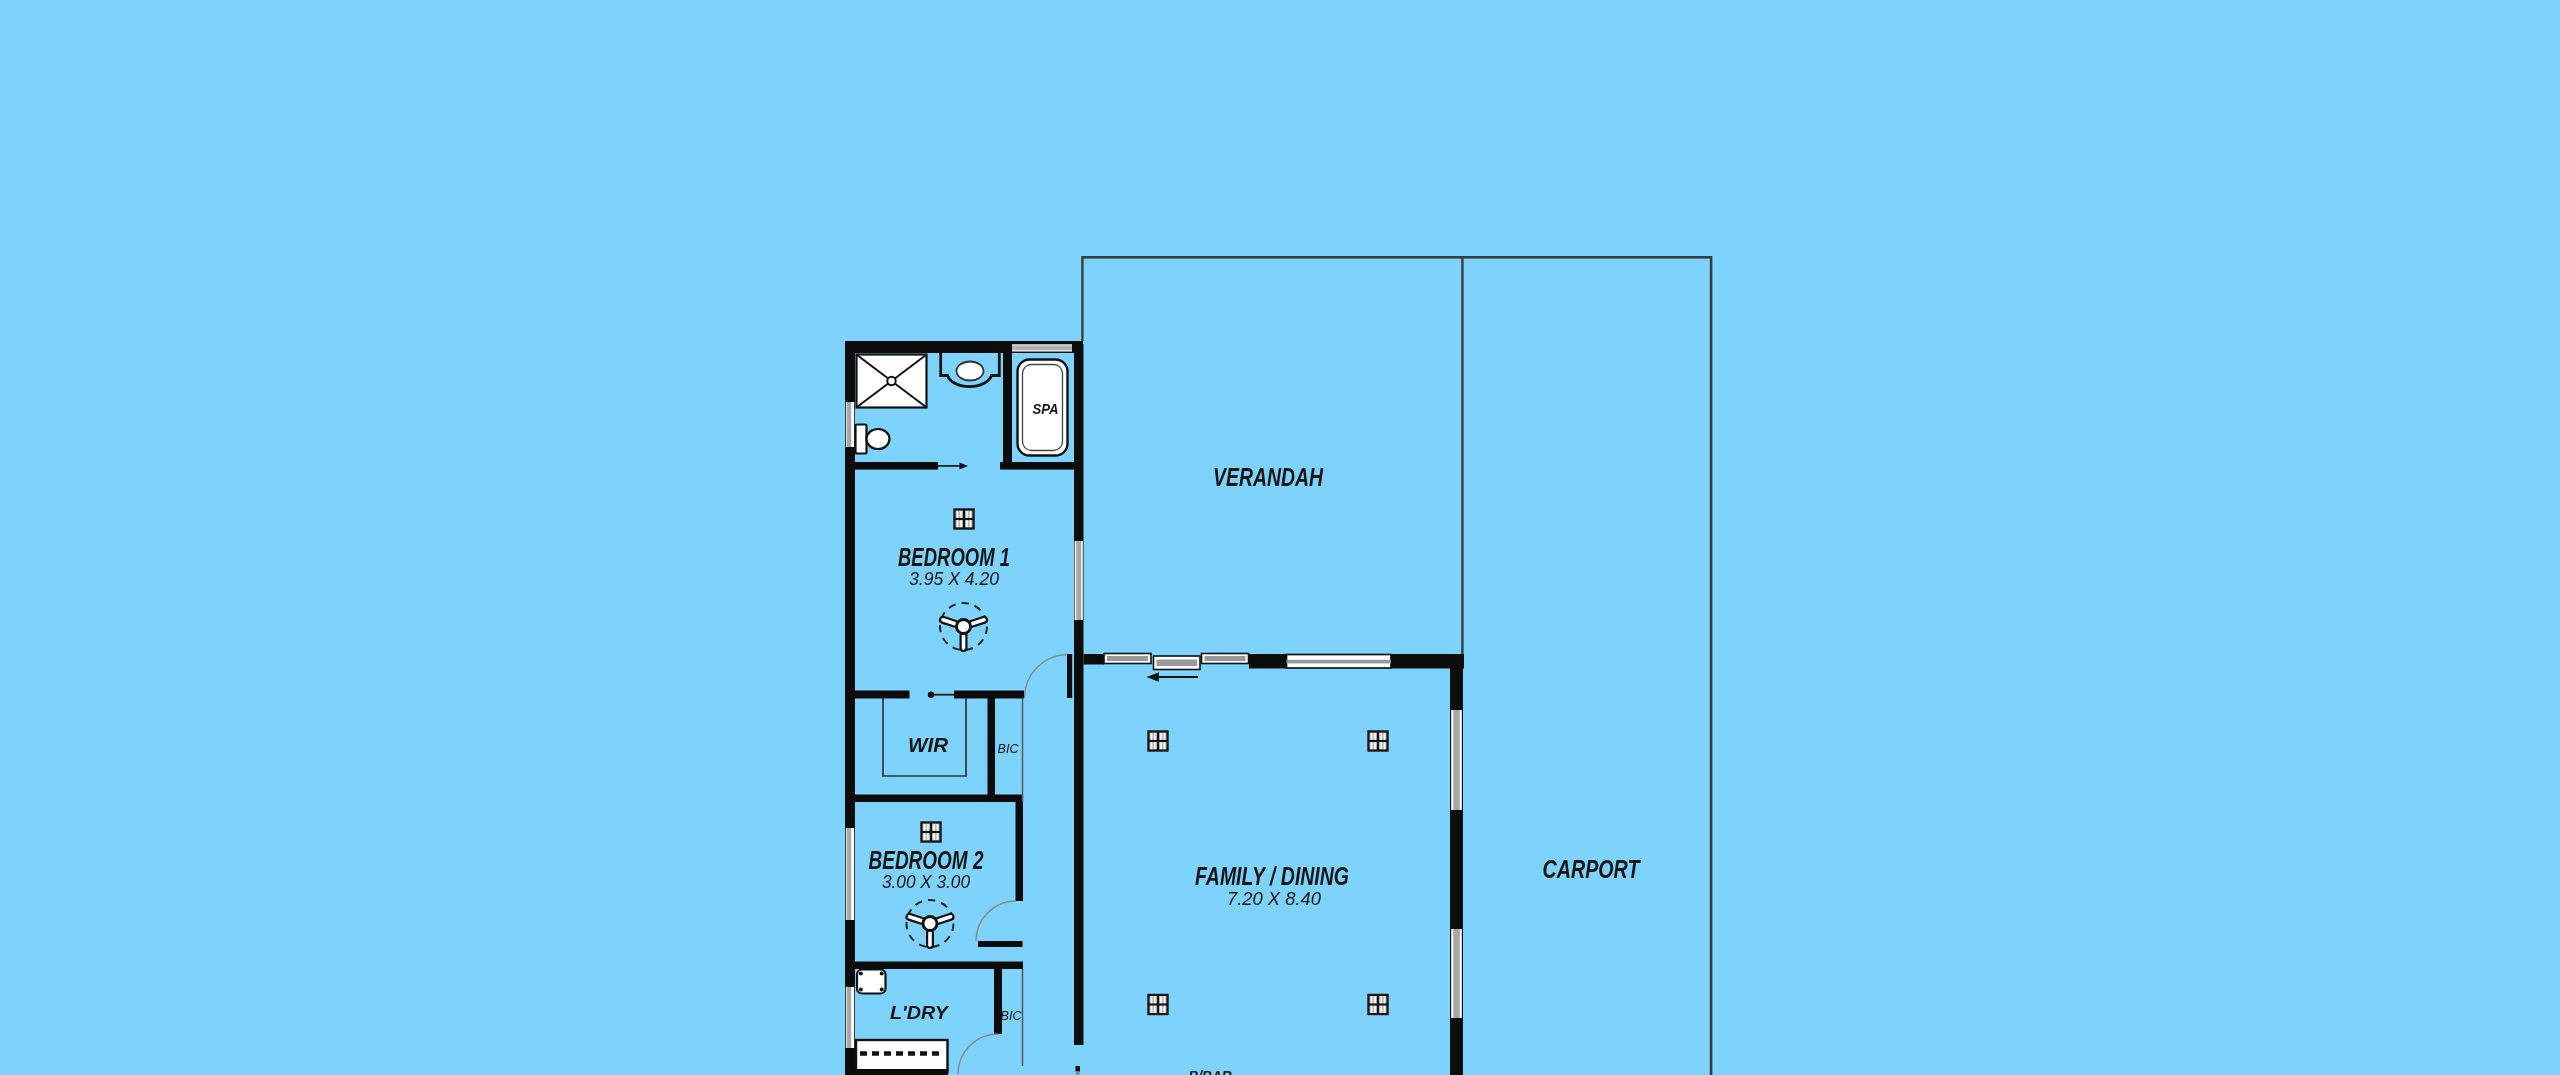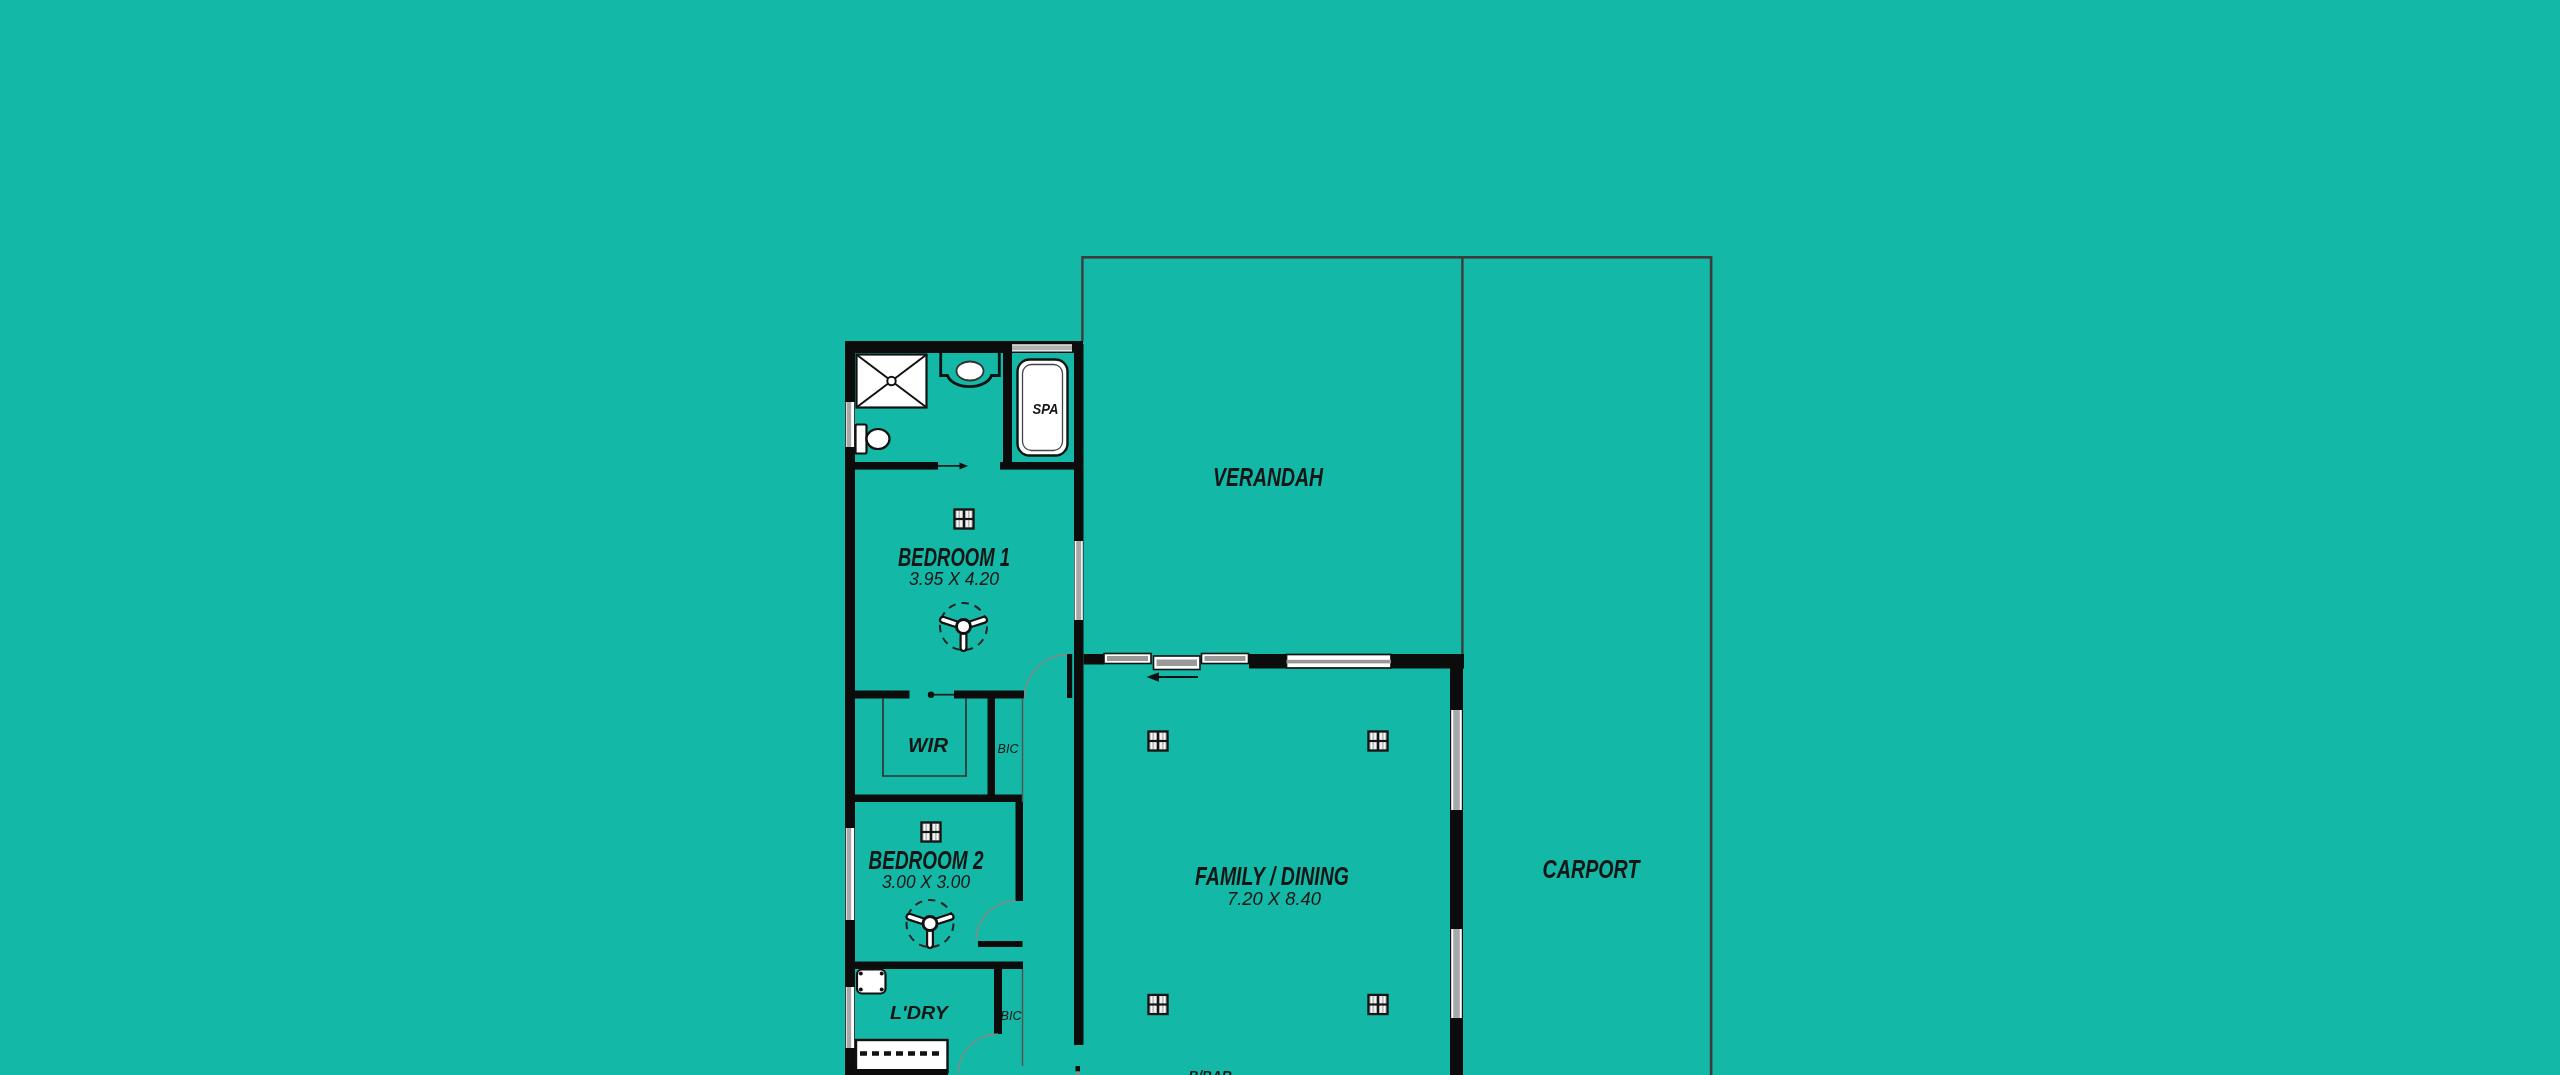--- a/index.html
+++ b/index.html
@@ -1,16 +1,16 @@
 <!DOCTYPE html>
 <html><head>
 <meta charset="utf-8">
 <style>
   html,body{margin:0;padding:0;background:#ffffff;}
-  .page{position:relative;width:2560px;height:1075px;background:#14b8a6;overflow:hidden;
+  .page{position:relative;width:2560px;height:1075px;background:#7dd3fc;overflow:hidden;
         font-family:"Liberation Sans", sans-serif;}
   svg{position:absolute;left:0;top:0;}
   text{fill:#161616;}
   .rm{font:italic bold 26px "Liberation Sans",sans-serif;}
   .dim{font:italic 18px "Liberation Sans",sans-serif;}
 </style>
 </head>
 <body>
 <div class="page">
 <svg width="2560" height="1075" viewBox="0 0 2560 1075">

